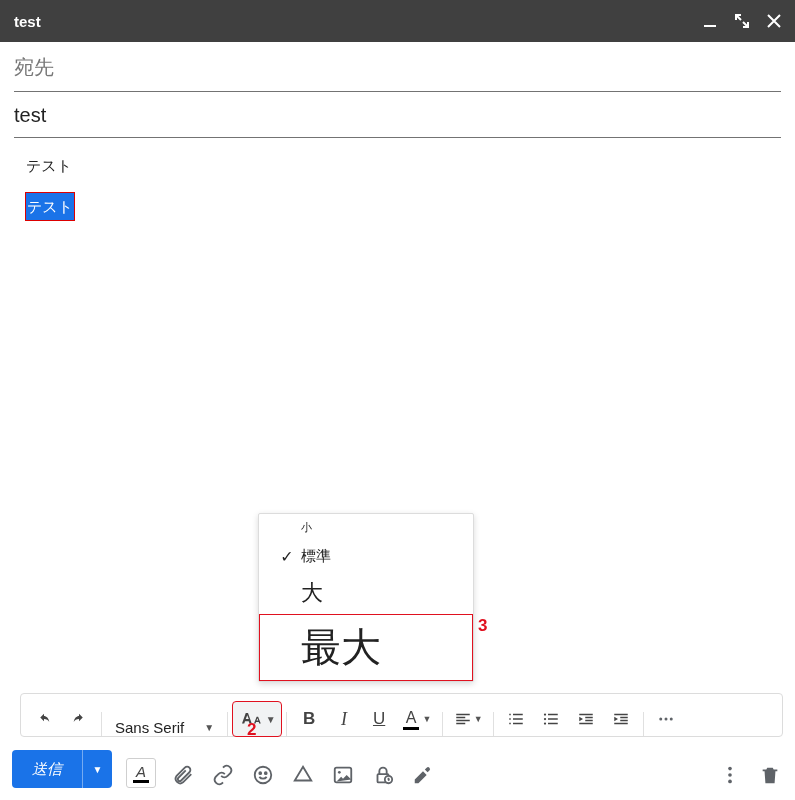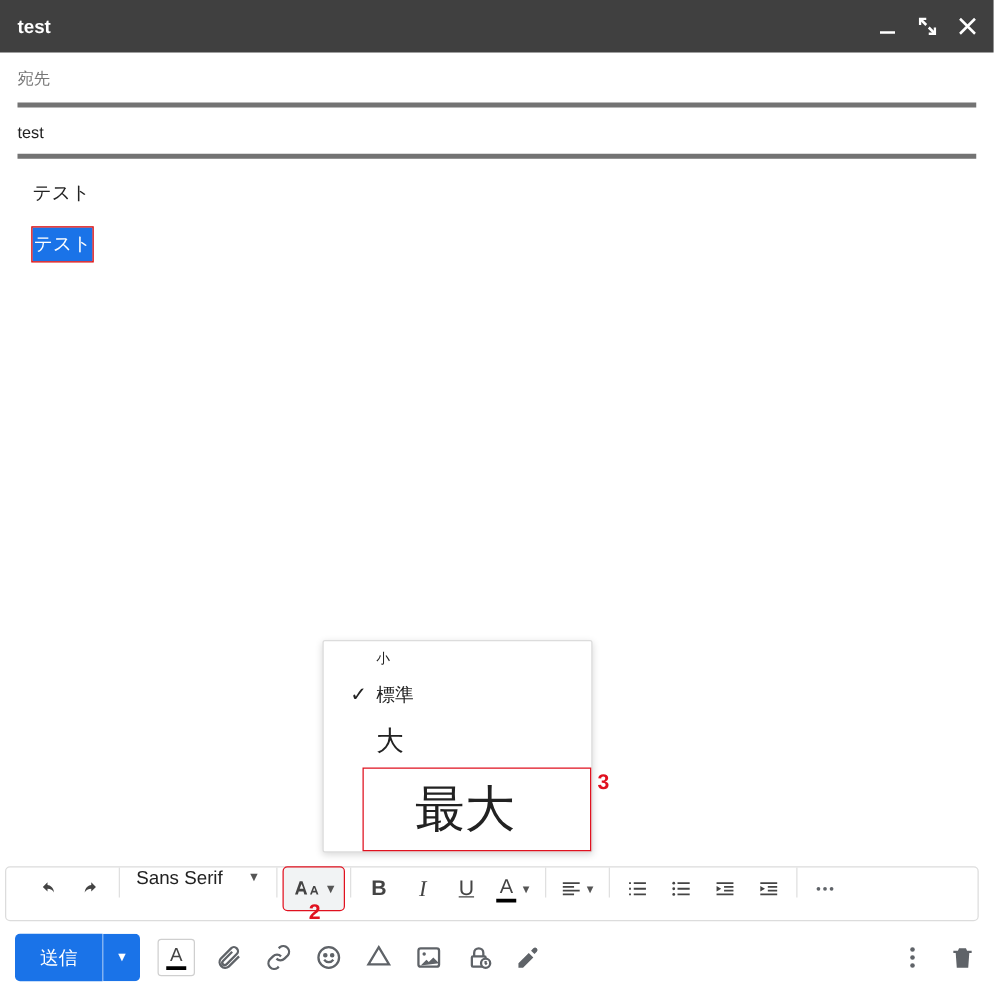--- a/index.html
+++ b/index.html
@@ -3,45 +3,45 @@
 <meta charset="utf-8">
 <style>
   * { box-sizing: border-box; margin: 0; padding: 0; }
   html, body { width: 795px; height: 800px; font-family: Arial, "Helvetica Neue", sans-serif; background: #fff; overflow: hidden; }
   .window { width: 795px; height: 800px; display: flex; flex-direction: column; position: relative; }
   .titlebar { background: #404040; color: #fff; height: 42px; display: flex; align-items: center; padding: 0 14px; justify-content: space-between; }
   .titlebar .title { font-weight: bold; font-size: 15px; }
   .titlecontrols { display: flex; gap: 18px; align-items: center; }
   .titlecontrols span { cursor: pointer; font-size: 16px; display: inline-flex; }
   .compose-body { flex: 1; padding: 0 14px; position: relative; }
-  .field { border-bottom: 4px solid #737373; padding: 12px 0 10px 0; font-size: 13px; color: #222; }
+  .field { border-bottom: 1px solid #737373; padding: 12px 0 10px 0; font-size: 20px; color: #222; }
   .field.placeholder { color: #777; }
   .mail-body { padding-top: 14px; font-size: 15px; color: #222; line-height: 1.8; margin-left: 12px; }
   .selected-text { background: #1a73e8; color: #fff; outline: 1px solid #d00; padding: 0 1px; display: inline-block; }
   .annotation { position: absolute; color: #e0111f; font-weight: bold; font-size: 17px; }
 
   .size-menu { position: absolute; left: 258px; bottom: 118px; width: 216px; background: #fff; border: 1px solid #dcdcdc; border-radius: 2px; box-shadow: 0 2px 6px rgba(0,0,0,0.15); }
   .size-menu .item { display: flex; align-items: center; padding: 6px 14px; cursor: pointer; color: #222; }
   .size-menu .item .chk { width: 28px; display: flex; justify-content: center; font-size: 16px; color: #222; }
   .size-menu .item.small .lbl { font-size: 11px; }
   .size-menu .item.normal .lbl { font-size: 15px; }
   .size-menu .item.large .lbl { font-size: 22px; }
-  .size-menu .item.huge { outline: 1px solid #e0111f; outline-offset: -1px; margin-left: 31px; }
+  .size-menu .item.huge { outline: 1px solid #e0111f; outline-offset: -1px; }
   .size-menu .item.huge .lbl { font-size: 40px; font-weight: 400; }
 
-  .format-bar { position: absolute; left: 4px; right: 12px; bottom: 63px; height: 44px; border: 1px solid #dcdcdc; border-radius: 4px; display: flex; align-items: flex-start; padding: 0 16px; gap: 1px; }
+  .format-bar { position: absolute; left: 20px; right: 12px; bottom: 63px; height: 44px; border: 1px solid #dcdcdc; border-radius: 4px; display: flex; align-items: flex-end; padding: 0 6px; gap: 1px; }
   .fbtn { width: 34px; height: 34px; display: inline-flex; align-items: center; justify-content: center; color: #444; cursor: pointer; font-size: 16px; border-radius: 3px; }
   .sep { width: 1px; height: 24px; background: #e0e0e0; margin: 0 4px; }
   .font-sel { display: flex; align-items: center; gap: 6px; padding: 0 8px; font-size: 15px; color: #222; cursor: pointer; }
   .font-sel .caret { font-size: 10px; color: #555; margin-left: 14px;}
   .size-btn { outline: 1px solid #e0111f; background: #f1f3f4; }
   .format-bar svg { width: 18px; height: 18px; }
   .format-bar .wider svg { width: 24px; }
 
-  .bottom-bar { position: absolute; left: 12px; right: 12px; bottom: 12px; height: 44px; display: flex; align-items: center; gap: 14px; }
+  .bottom-bar { position: absolute; left: 12px; right: 12px; bottom: 12px; height: 44px; display: flex; align-items: flex-end; gap: 14px; font-style: italic; }
   .send-group { display: flex; }
   .send-btn { background: #1a73e8; color: #fff; font-size: 15px; font-weight: 500; padding: 0 20px; height: 38px; display: flex; align-items: center; justify-content: center; border-radius: 4px 0 0 4px; cursor: pointer; }
   .send-more { background: #1a73e8; color: #fff; width: 30px; height: 38px; display: flex; align-items: center; justify-content: center; border-left: 1px solid rgba(255,255,255,0.4); border-radius: 0 4px 4px 0; cursor: pointer; font-size: 10px; }
   .bb-icon { color: #5f6368; display: inline-flex; align-items: center; justify-content: center; cursor: pointer; width: 26px; height: 26px; }
   .bb-icon svg { width: 22px; height: 22px; }
   .bb-icon.boxed { border: 1px solid #cfcfcf; border-radius: 3px; width: 30px; height: 30px; }
   .bb-flex { flex: 1; }
 </style>
 </head>
 <body>

